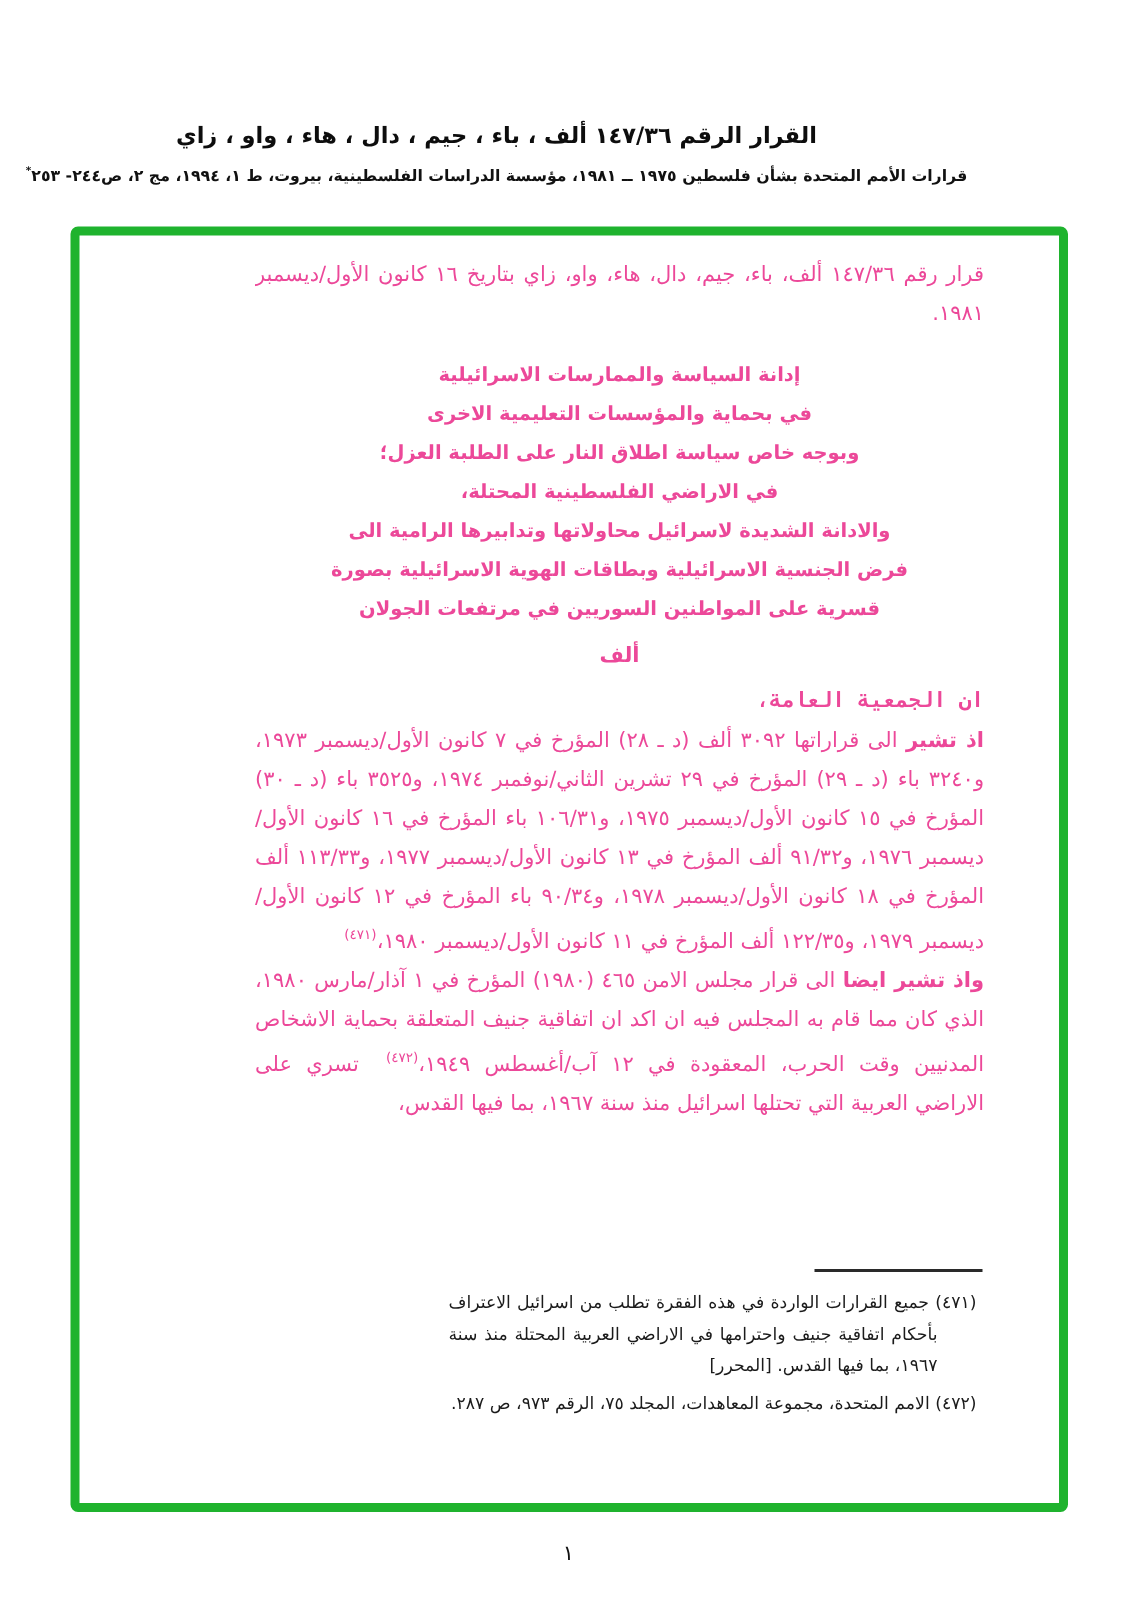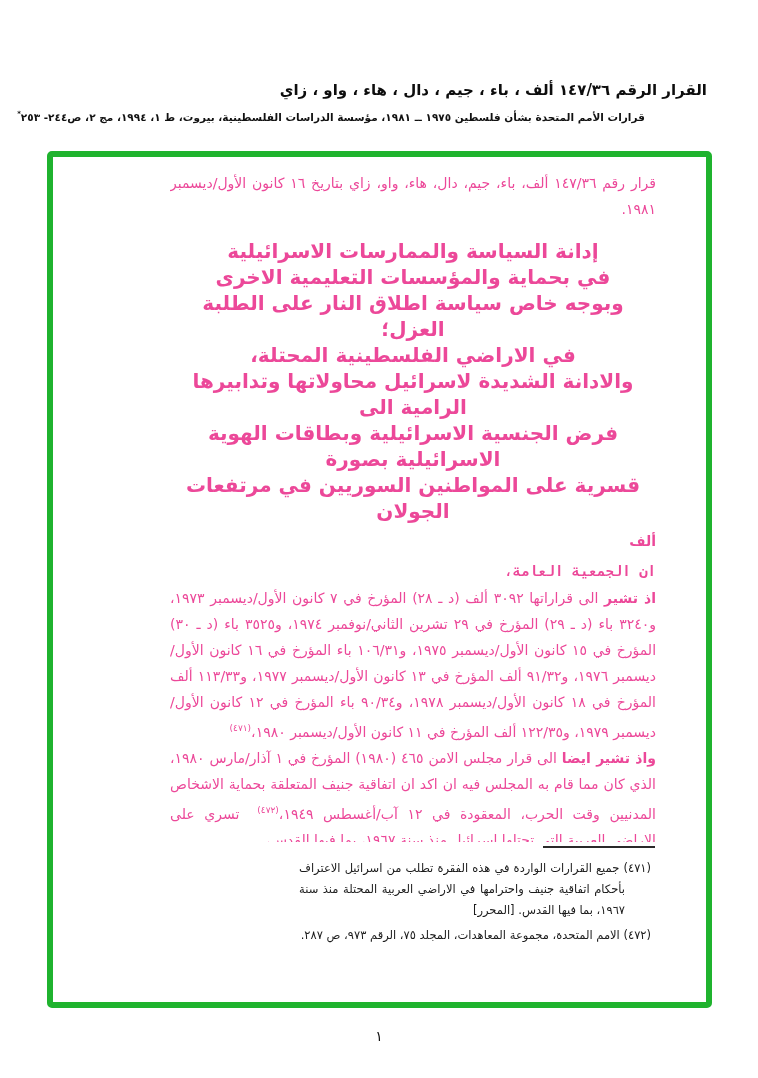--- a/index.html
+++ b/index.html
@@ -3,45 +3,45 @@
 <meta charset="utf-8">
 <style>
   html,body{margin:0;padding:0;}
   body{
     width:758px;height:1078px;position:relative;background:#ffffff;
     font-family:"DejaVu Sans",sans-serif;color:#161616;
     -webkit-font-smoothing:antialiased;
   }
   
   .hdr-title{
-    position:absolute;top:80px;left:0;width:662px;text-align:right;
-    direction:rtl;font-weight:bold;font-size:15px;line-height:20px;color:#0d0d0d;margin-left:45px;
+    position:absolute;top:80px;left:0;width:662px;text-align:center;
+    direction:rtl;font-weight:bold;font-size:15px;line-height:20px;color:#0d0d0d;
   }
   .hdr-src{
     position:absolute;top:107px;left:0;width:662px;text-align:center;
     direction:rtl;font-weight:bold;font-size:10.5px;line-height:15px;color:#111;
   }
   .hdr-src sup{font-size:7px;}
   
   .green-box{
     position:absolute;left:47px;top:151px;width:665px;height:857px;
     box-sizing:border-box;border:6px solid #1fb32e;border-radius:5px;
     background:transparent;
   }
   
   .content{
     position:absolute;left:170px;top:170px;width:486px;max-height:672px;overflow:hidden;
     direction:rtl;text-align:justify;font-size:14px;line-height:26px;color:#ec4899;
   }
   .intro{margin:0;}
   .title-block{
     margin:16px 0 0 0;text-align:center;font-weight:bold;
-    font-size:20px;line-height:26px;
+    font-size:13px;line-height:26px;
   }
-  .section-label{margin:4px 0 0 0;font-weight:bold;line-height:26px;}
+  .section-label{margin:4px 0 0 0;text-align:center;font-weight:bold;line-height:26px;}
   .opening{margin:5px 0 0 0;text-align:right;font-weight:bold;line-height:26px;font-family:Liberation Mono, monospace;}
   .para{margin:0;}
   .lead{font-weight:bold;}
   sup.fnref{font-size:9px;vertical-align:6px;letter-spacing:0;}
   sup.fnref.gap{margin-left:18px;}
   
   .fn-rule{
     position:absolute;left:543px;top:846px;width:112px;height:2px;background:#2a2a2a;
   }
   .footnotes{

